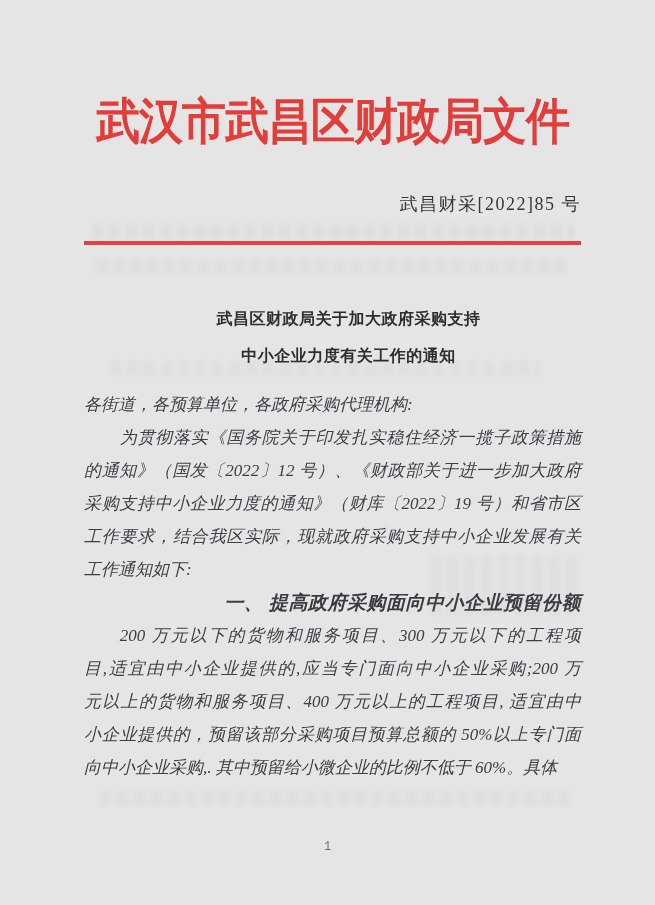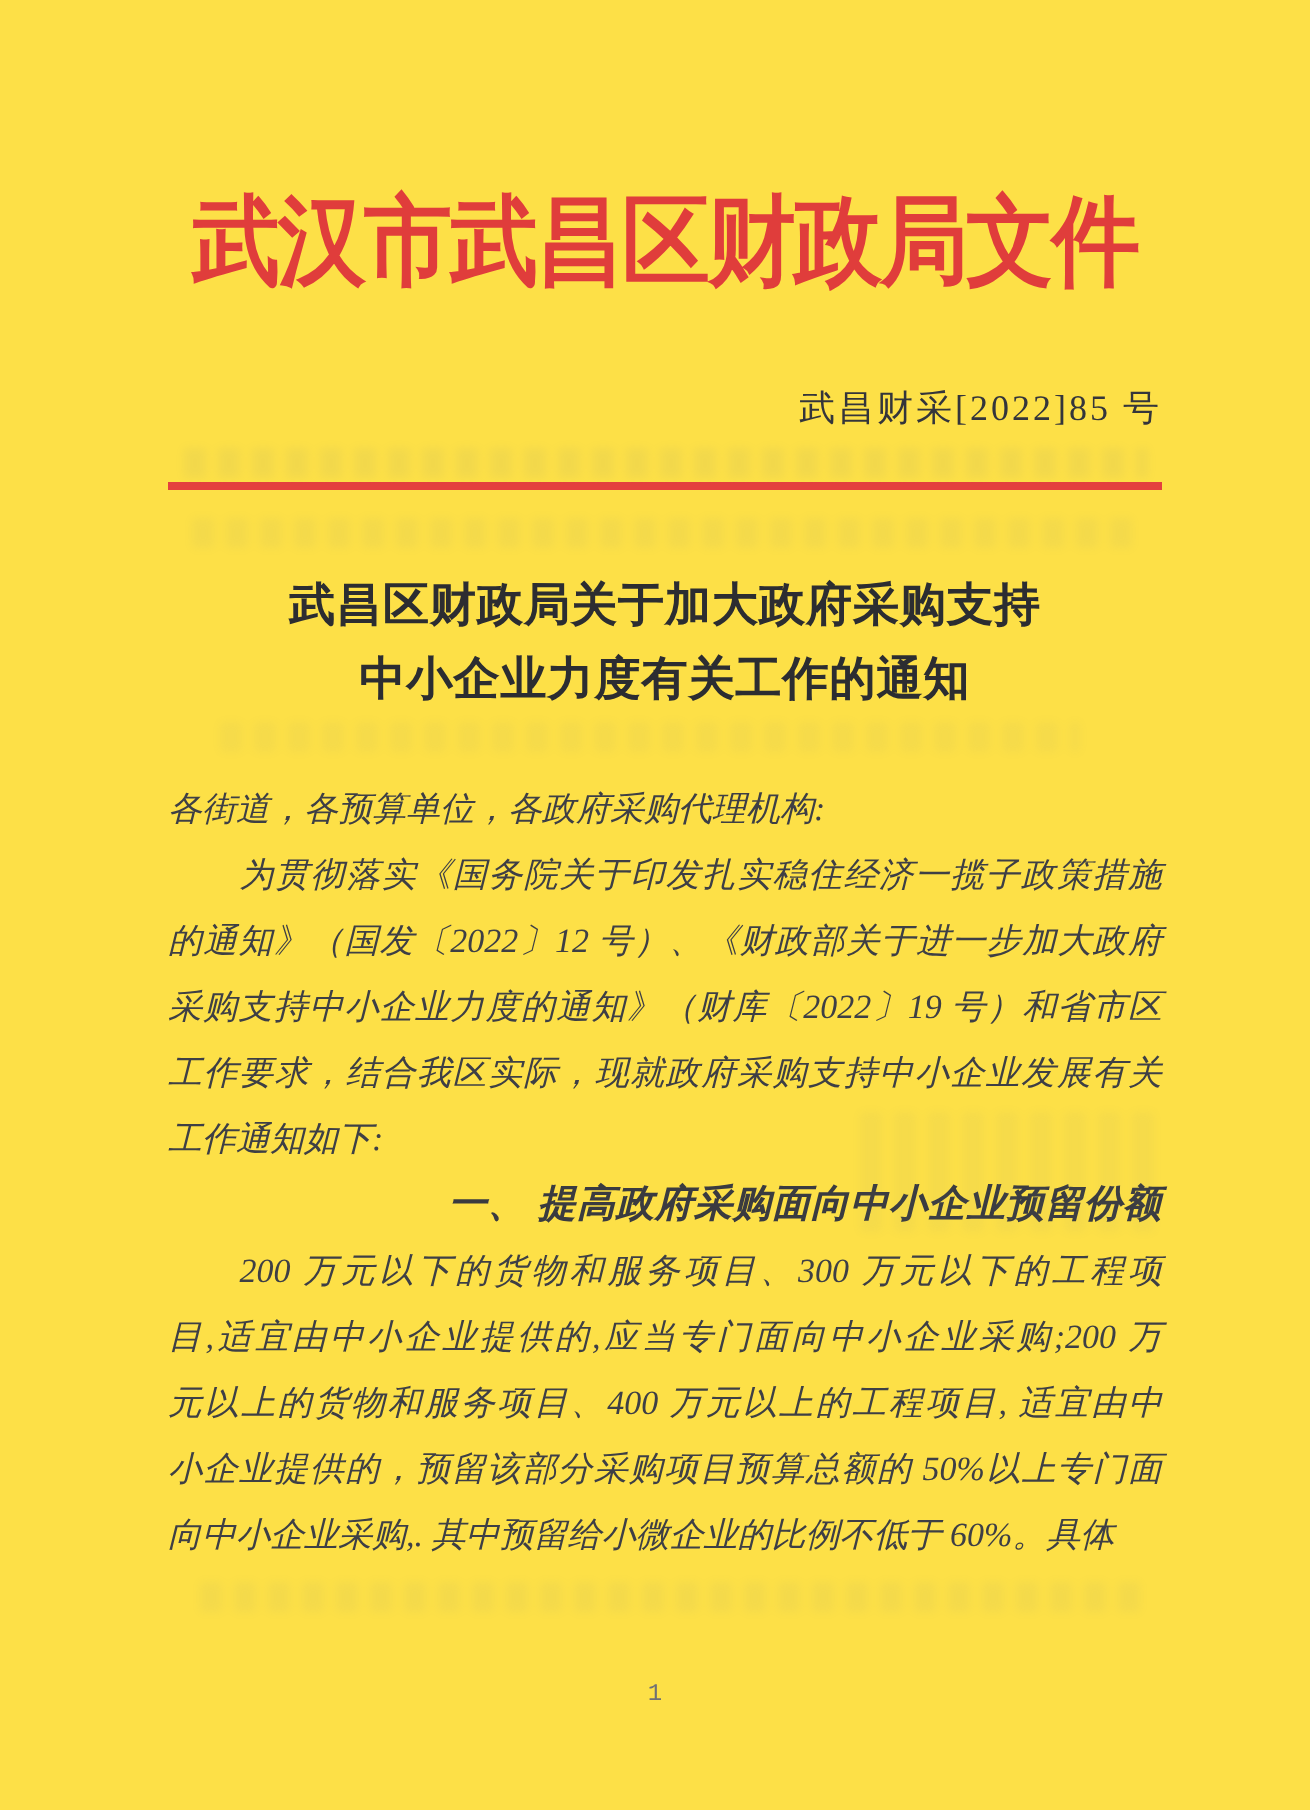--- a/index.html
+++ b/index.html
@@ -1,19 +1,19 @@
 <!DOCTYPE html>
 <html lang="zh"><head>
 <meta charset="utf-8">
 <style>
   html,body{margin:0;padding:0;background:#ffffff;}
   .page{
     position:relative;
     width:655px;height:905px;
-    background:#fde047;
+    background:#e5e5e5;
     overflow:hidden;
     font-family:"Liberation Serif","DejaVu Serif",serif;
   }
   
   .letterhead{
     position:absolute;left:84px;top:94px;width:497px;
     text-align:center;
     font-size:44px;font-weight:700;line-height:1.15;
     letter-spacing:-1px;
     color:#e03d3b;
@@ -27,23 +27,23 @@
     font-size:18px;letter-spacing:1.5px;
     color:#34353b;
   }
   
   .red-rule{
     position:absolute;left:84px;top:241px;width:497px;height:4px;
     background:#e4403e;
   }
   
   .doc-title{
-    position:absolute;left:84px;top:284px;width:497px;margin:0;
+    position:absolute;left:84px;top:284px;width:497px;margin:16px;
     text-align:center;
-    font-size:23px;font-weight:700;line-height:37px;
+    font-size:16px;font-weight:700;line-height:37px;
     letter-spacing:0.5px;
     color:#2c2d31;
   }
   
   .body-block{
     position:absolute;left:84px;top:388px;width:497px;
     font-size:17px;line-height:33px;
     color:#3e3f45;
   }
   .line{min-height:33px;font-style:italic;}

